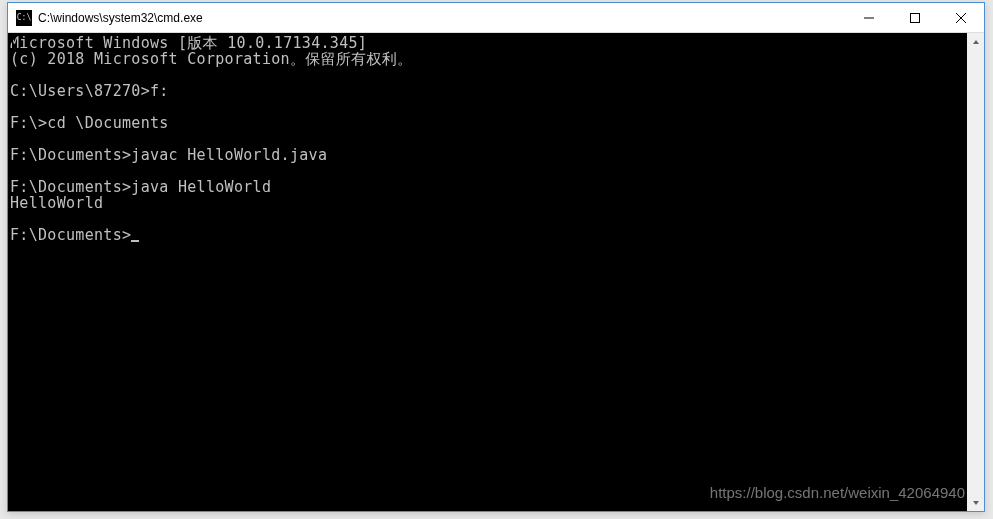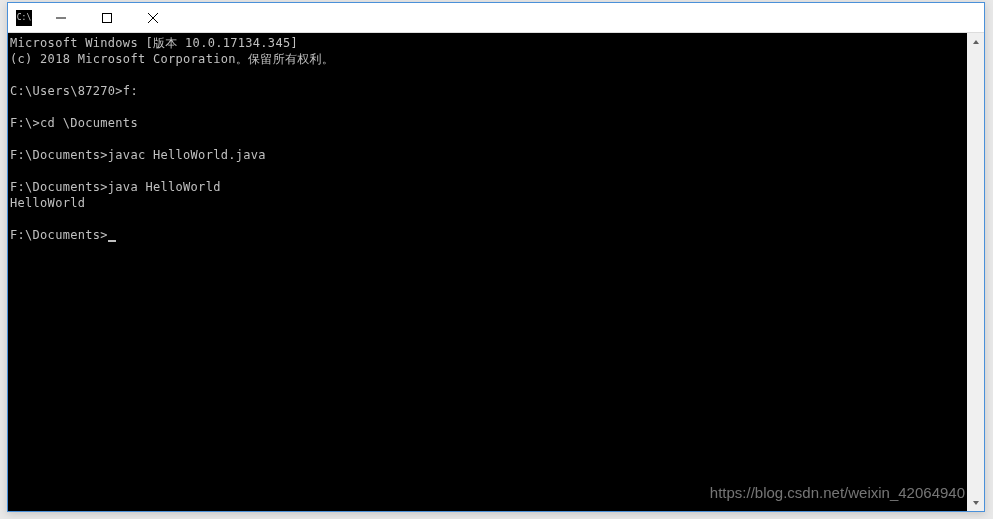--- a/index.html
+++ b/index.html
@@ -70,26 +70,27 @@
       flex: 1;
       display: flex;
       background: #000;
       overflow: hidden;
     }
     .terminal {
       flex: 1;
       background: #000;
       color: #c0c0c0;
       font-family: 'NSimSun', 'SimSun', 'Consolas', monospace;
-      font-size: 12px;
+      font-size: 15px;
       line-height: 16px;
       padding: 2px 0 0 2px;
       white-space: pre;
       overflow: hidden;
       letter-spacing: 0.3px;
+      border-radius: 21px;
     }
     .scrollbar {
       width: 17px;
       background: #f0f0f0;
       display: flex;
       flex-direction: column;
     }
     .scroll-arrow {
       height: 17px;
       background: #f0f0f0;
@@ -122,20 +123,21 @@
       font-family: Arial, sans-serif;
       pointer-events: none;
     }
   </style>
 </head>
 <body>
 
 <div class="window">
   <div class="titlebar">
     <div class="titlebar-icon">C:\</div>
+    <div class="titlebar-text">C:\windows\system32\cmd.exe</div>
     <div class="window-controls">
       <button class="win-btn">
         <svg viewBox="0 0 10 10">
             <line x1="0" y1="5" x2="10" y2="5" stroke="#000" stroke-width="1"></line>
           </svg>
       </button>
       <button class="win-btn">
         <svg viewBox="0 0 10 10">
             <rect x="0.5" y="0.5" width="9" height="9" fill="none" stroke="#000" stroke-width="1"></rect>
           </svg>

